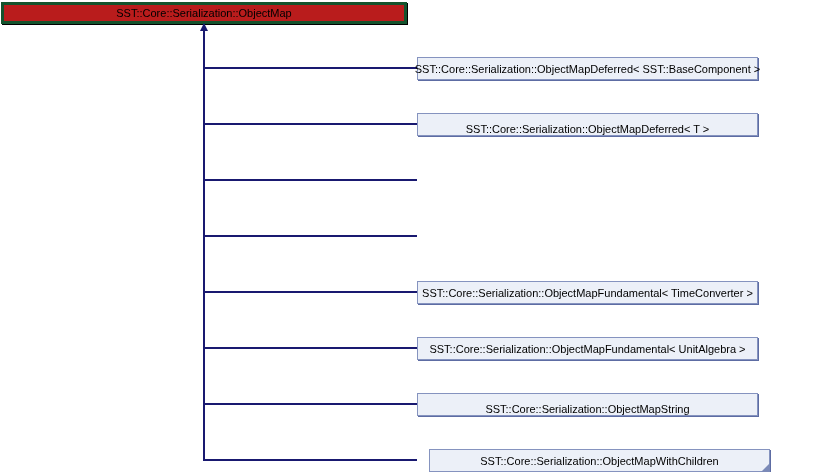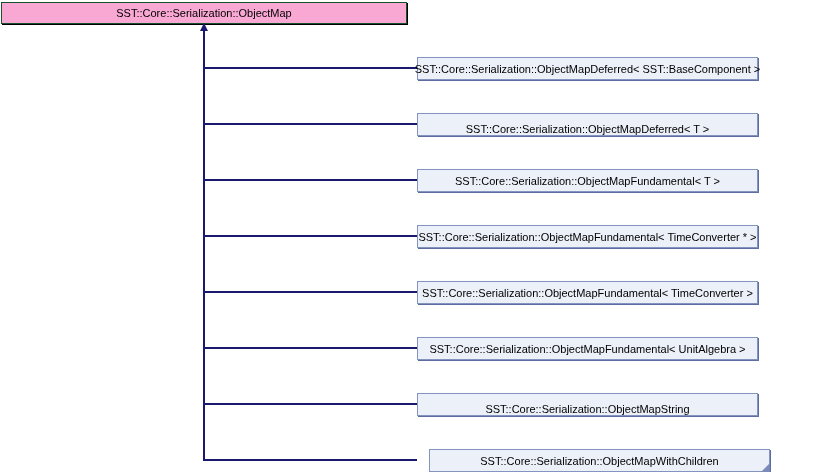--- a/index.html
+++ b/index.html
@@ -18,22 +18,22 @@
     box-sizing: border-box;
     display: flex;
     align-items: center;
     justify-content: center;
     text-align: center;
     white-space: nowrap;
   }
   .base-node {
     left: 1px; top: 2px;
     width: 406px; height: 22px;
-    background: #f9a8d4;
-    border: 1px solid #14532d;
+    background: #b91c1c;
+    border: 3px solid #14532d;
     box-shadow: 1px 1px 0 #000000;
   }
   .derived-node {
     left: 417px;
     width: 341px; height: 23px;
     background: #ECF0F8;
     border: 1px solid #8593BF;
     box-shadow: 1px 1px 0 #5D6CA3;
   }
   .vline {
@@ -92,26 +92,20 @@
   <div class="hline h5"></div>
   <div class="hline h6"></div>
   <div class="hline h7"></div>
 
   <div class="node derived-node d0">
     <span>SST::Core::Serialization::ObjectMapDeferred&lt; SST::BaseComponent &gt;</span>
   </div>
   <div class="node derived-node d1">
     <span>SST::Core::Serialization::ObjectMapDeferred&lt; T &gt;</span>
   </div>
-  <div class="node derived-node d2">
-    <span>SST::Core::Serialization::ObjectMapFundamental&lt; T &gt;</span>
-  </div>
-  <div class="node derived-node d3">
-    <span>SST::Core::Serialization::ObjectMapFundamental&lt; TimeConverter * &gt;</span>
-  </div>
   <div class="node derived-node d4">
     <span>SST::Core::Serialization::ObjectMapFundamental&lt; TimeConverter &gt;</span>
   </div>
   <div class="node derived-node d5">
     <span>SST::Core::Serialization::ObjectMapFundamental&lt; UnitAlgebra &gt;</span>
   </div>
   <div class="node derived-node d6">
     <span>SST::Core::Serialization::ObjectMapString</span>
   </div>
   <div class="node derived-node d7">

